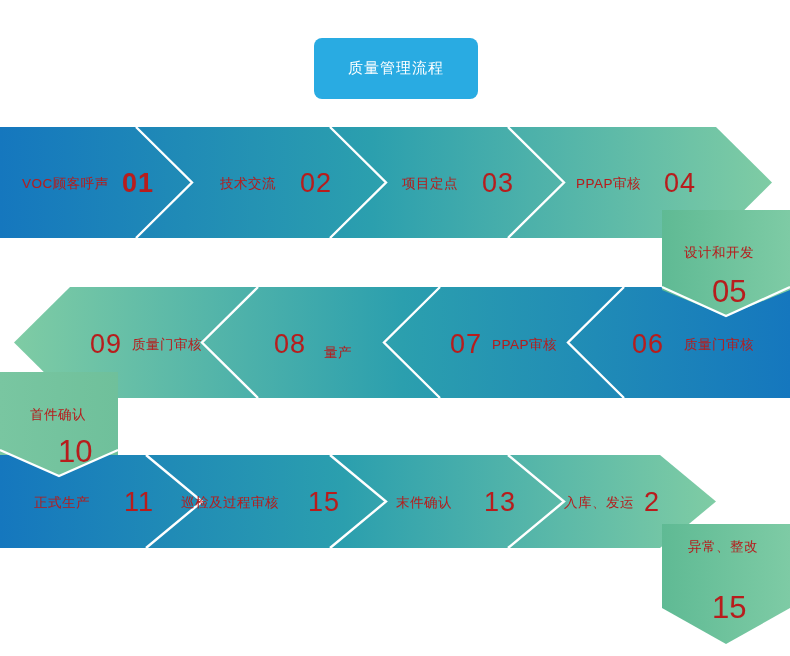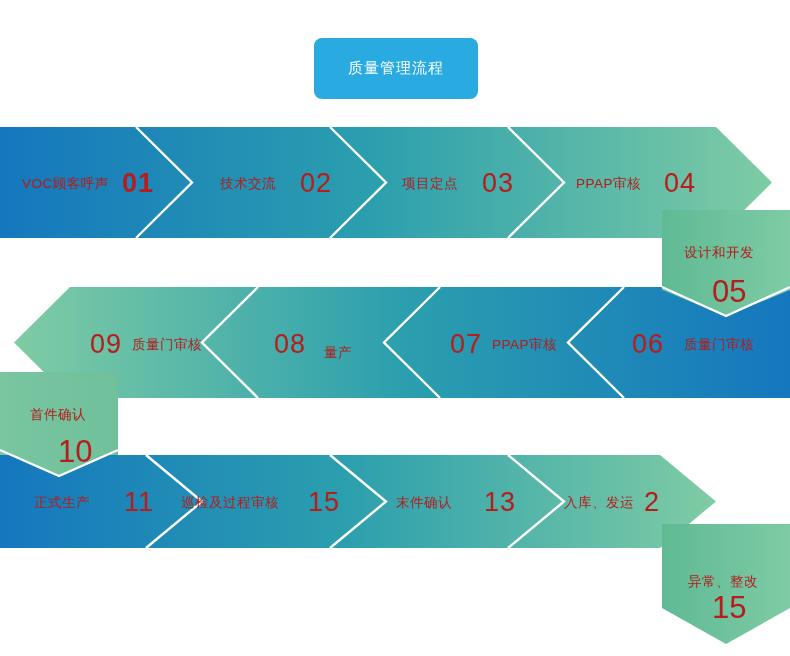--- a/index.html
+++ b/index.html
@@ -155,16 +155,16 @@
 
   <div class="lbl lbl-name" style="left:181px;top:494px;">巡检及过程审核</div>
   <div class="lbl lbl-num" style="left:308px;top:487px;">15</div>
 
   <div class="lbl lbl-name" style="left:396px;top:494px;">末件确认</div>
   <div class="lbl lbl-num" style="left:484px;top:487px;">13</div>
 
   <div class="lbl lbl-name" style="left:564px;top:494px;">入库、发运</div>
   <div class="lbl lbl-num" style="left:644px;top:487px;">2</div>
 
-  <div class="lbl lbl-name-c" style="left:688px;top:573px;">异常、整改</div>
+  <div class="lbl lbl-name-c" style="left:688px;top:538px;">异常、整改</div>
   <div class="lbl lbl-num-sm" style="left:712px;top:590px;">15</div>
 
 </div>
 
 </body></html>

